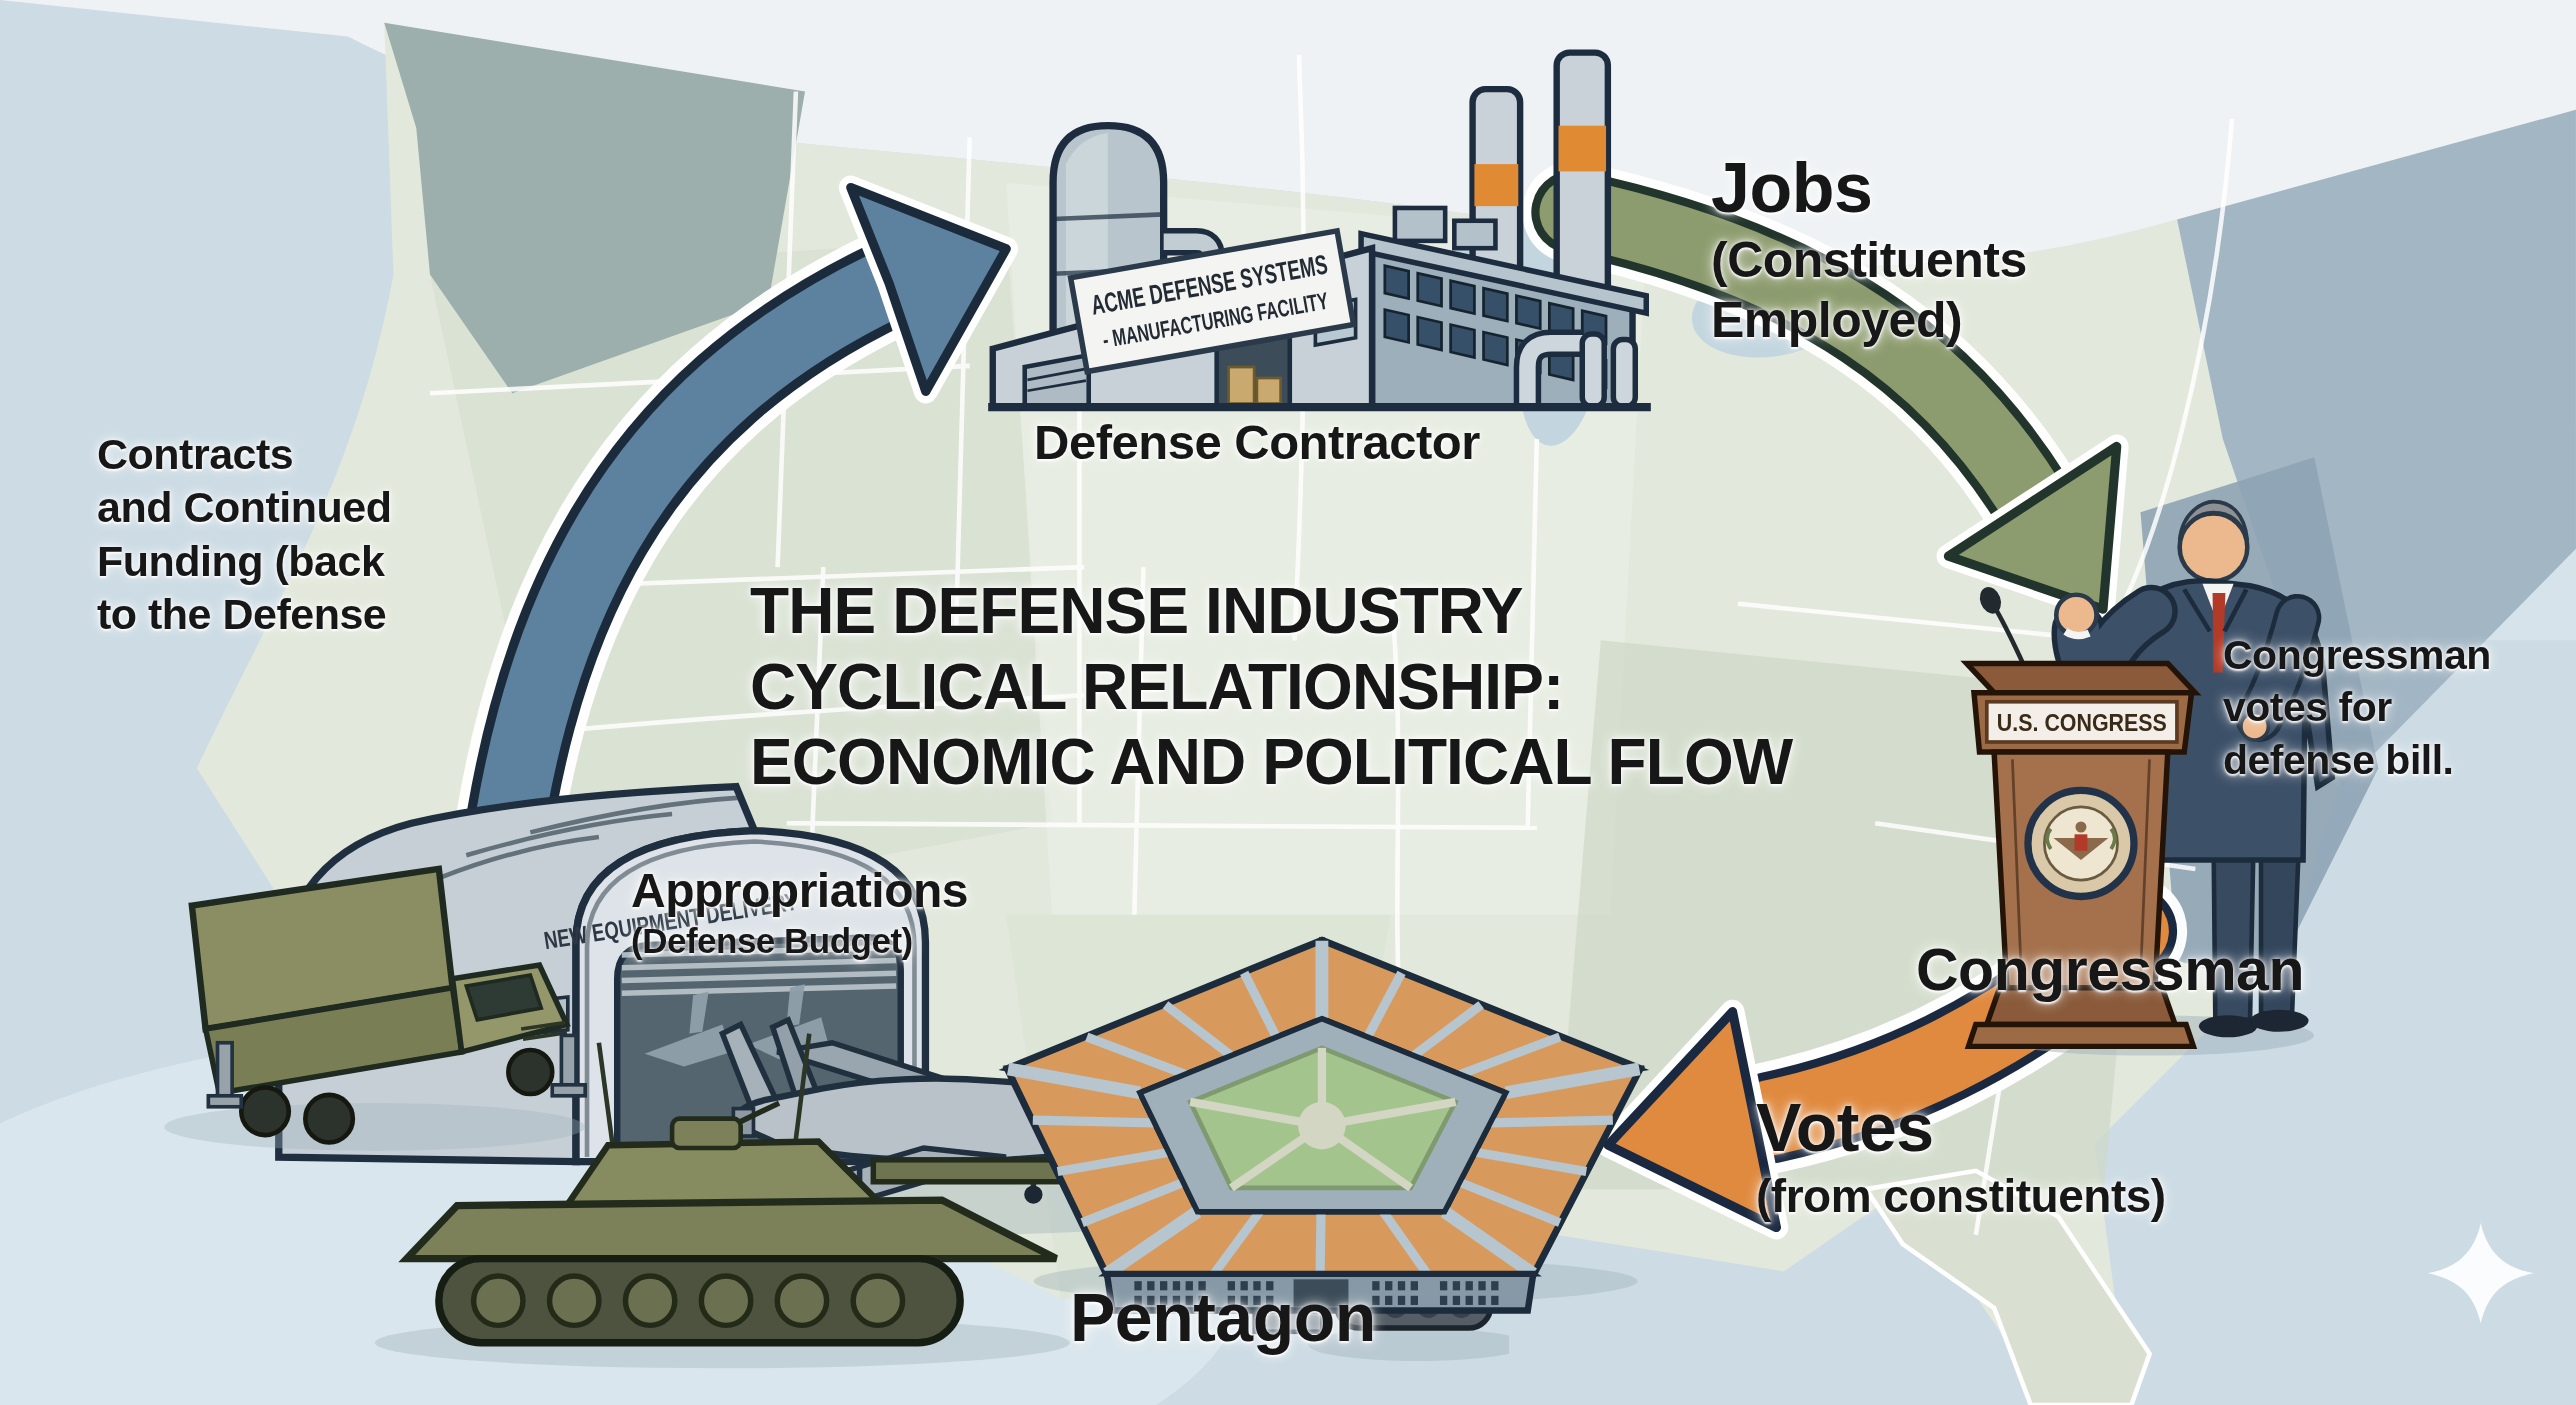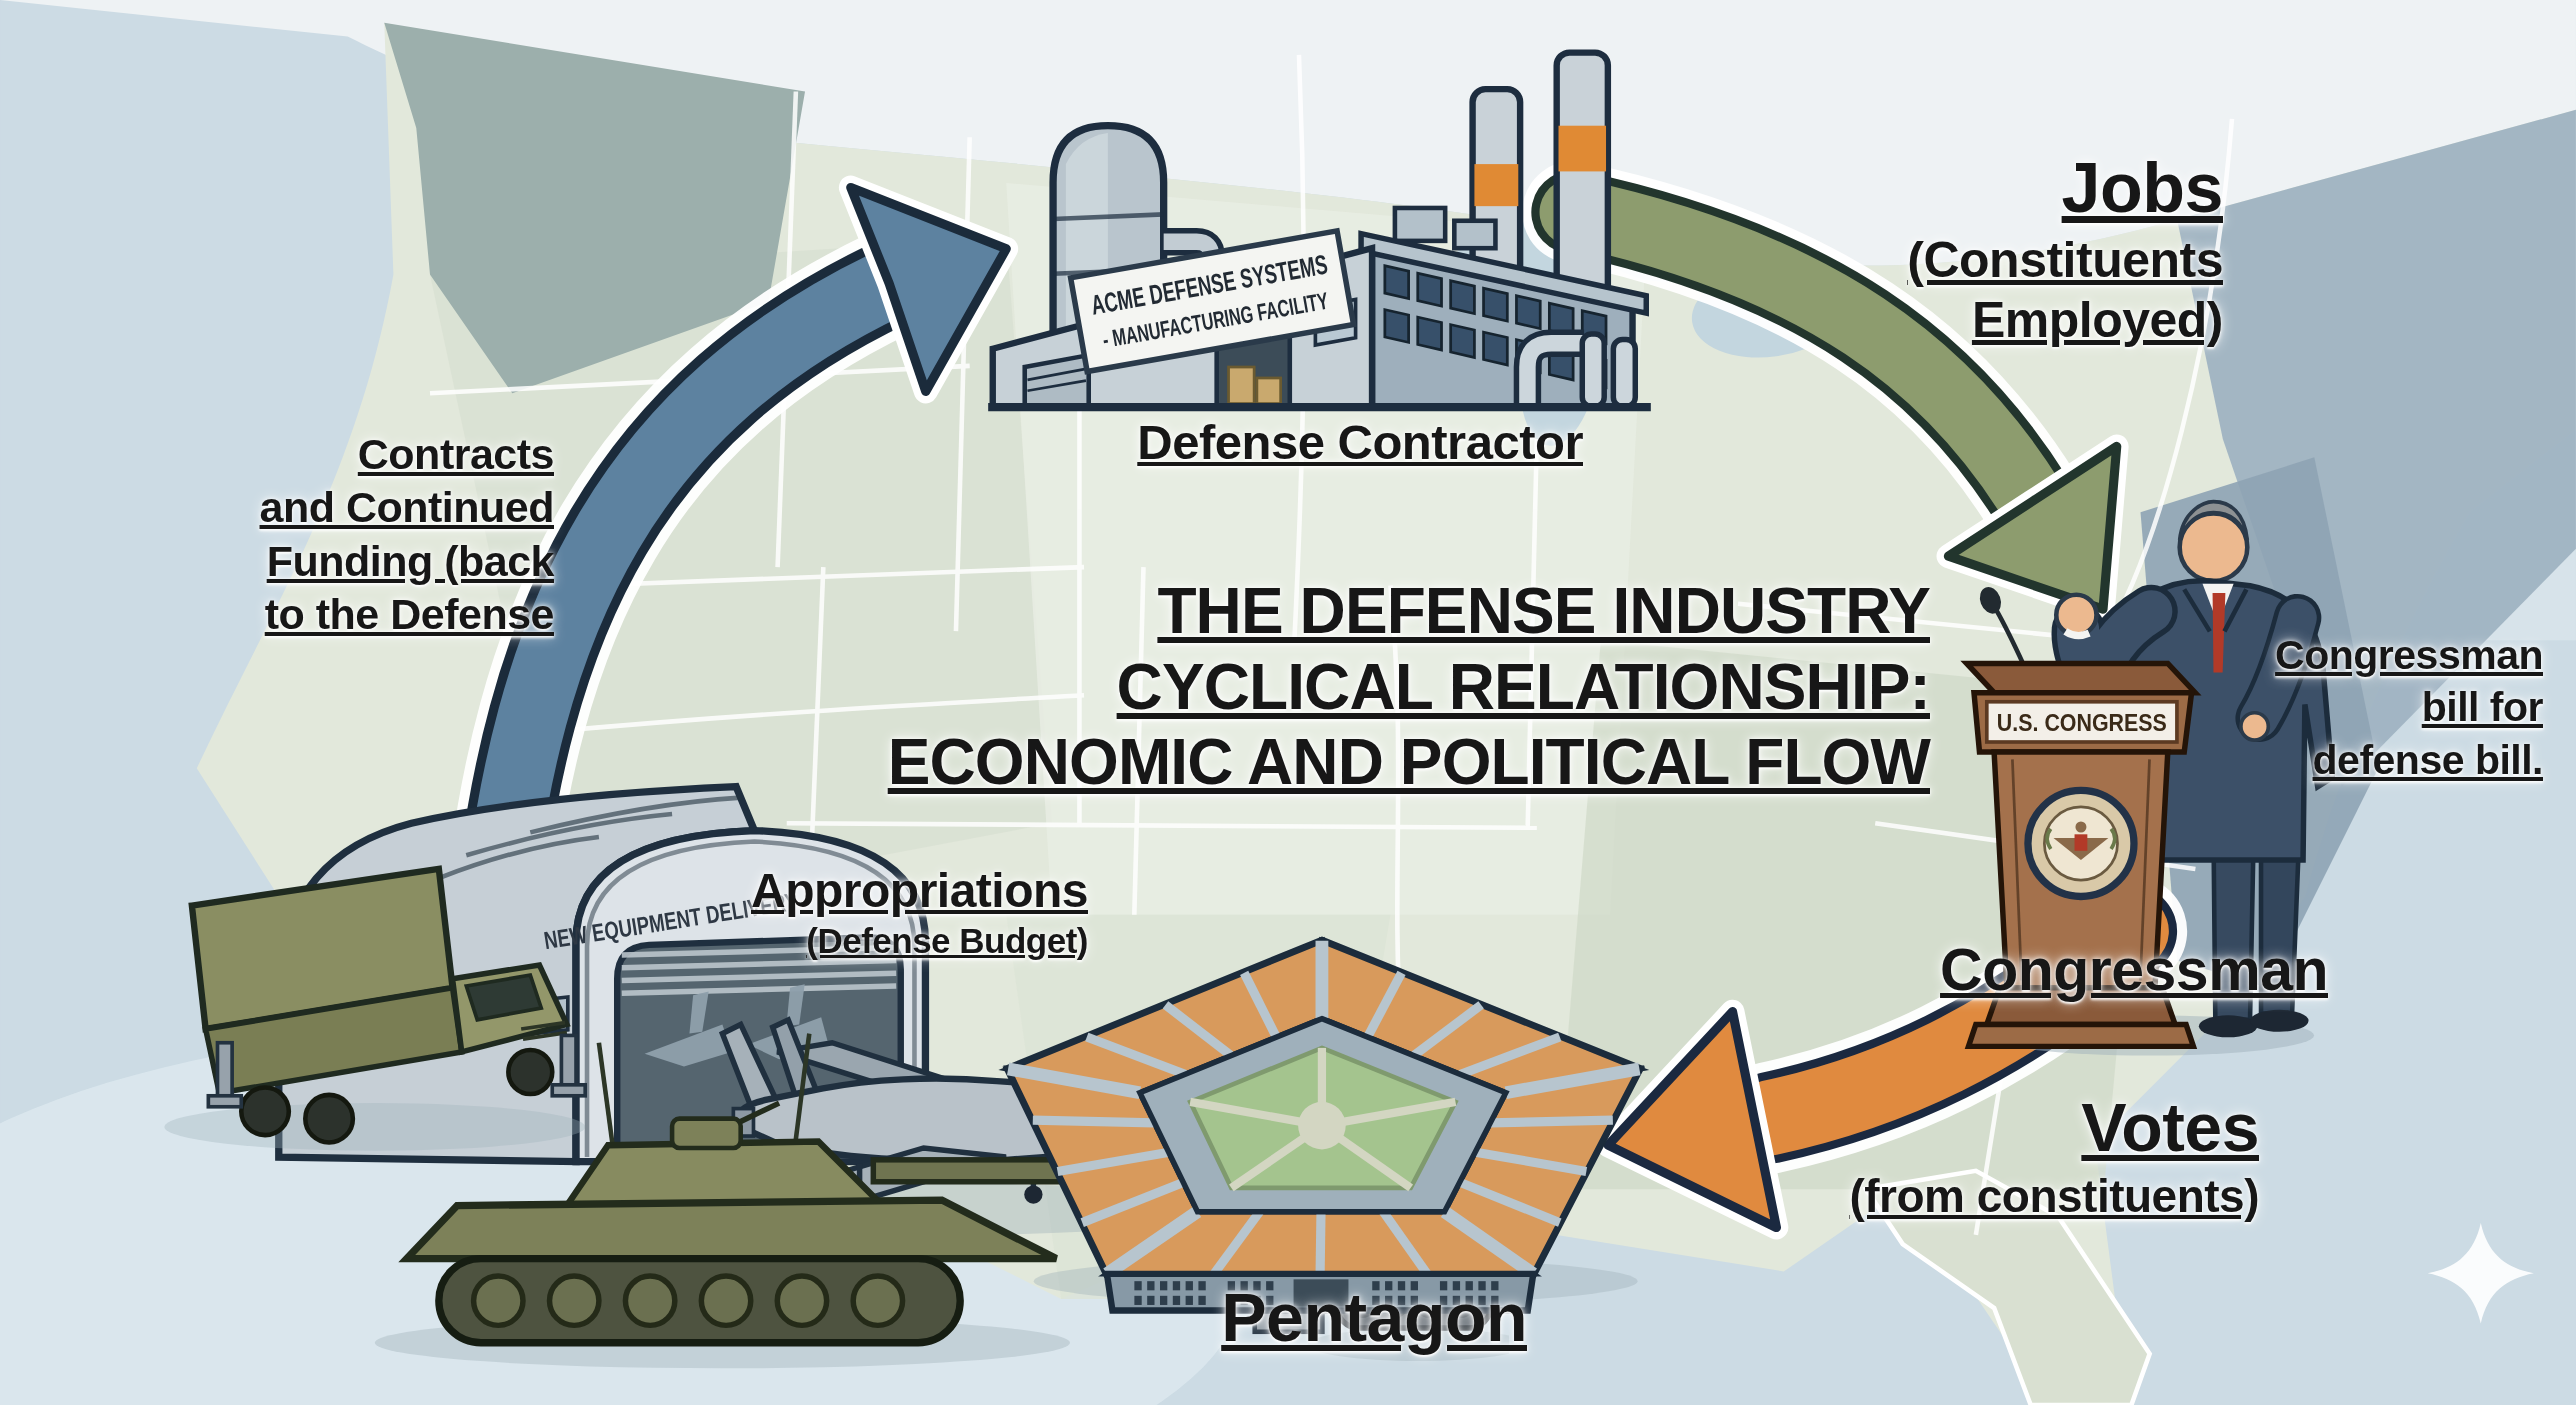--- a/index.html
+++ b/index.html
@@ -1,24 +1,24 @@
 <!DOCTYPE html>
 <html style="font-size:14.6px"><head>
 <meta charset="utf-8">
 <style>
   html,body{margin:0;padding:0;background:#ccdbe4;}
   #stage{position:relative;width:2576px;height:1405px;overflow:hidden;
          font-family:"Liberation Sans",sans-serif;}
   svg{display:block;}
   .layer{position:absolute;left:0;top:0;width:2576px;height:1405px;}
   .node{position:absolute;}
-  .lbl{position:absolute;color:#171717;font-weight:700;text-align:right;
+  .lbl{position:absolute;color:#171717;font-weight:700;text-align:left;
        line-height:1.2;letter-spacing:-0.5px;
        text-shadow:0 0 5.5px rgba(255,255,255,.95),0 0 12.8px rgba(255,255,255,.9),
-                   0 1.8px 1.8px rgba(255,255,255,.8);text-decoration:underline;}
+                   0 1.8px 1.8px rgba(255,255,255,.8);}
   .title{font-size:64px;line-height:1.18;letter-spacing:-0.9px;}
   .big{font-size:70px;}
   .sub{font-size:37px;display:block;}
   .svgtxt{font-family:"Liberation Sans",sans-serif;font-weight:700;}
 </style>
 </head>
 <body>
 
 <div id="stage">
 
@@ -471,21 +471,21 @@
     <div>to the Defense</div>
   </div>
 
   <div class="lbl" style="left:631px;top:862px;width:457px">
     <span style="display:block;font-size:48px">Appropriations</span>
     <span class="sub" style="font-size:35px">(Defense Budget)</span>
   </div>
 
   <div class="lbl" style="left:2223px;top:629px;width:320px;font-size:41px;line-height:1.28">
     <div>Congressman</div>
-    <div>bill for</div>
+    <div>votes for</div>
     <div>defense bill.</div>
   </div>
 
   <div class="lbl" style="left:1916px;top:935px;width:412px;font-size:59px">Congressman</div>
 
   <div class="lbl" style="left:1756px;top:1087px;width:503px">
     <span class="big" style="display:block;font-size:68px">Votes</span>
     <span class="sub" style="font-size:46px">(from constituents)</span>
   </div>
 

